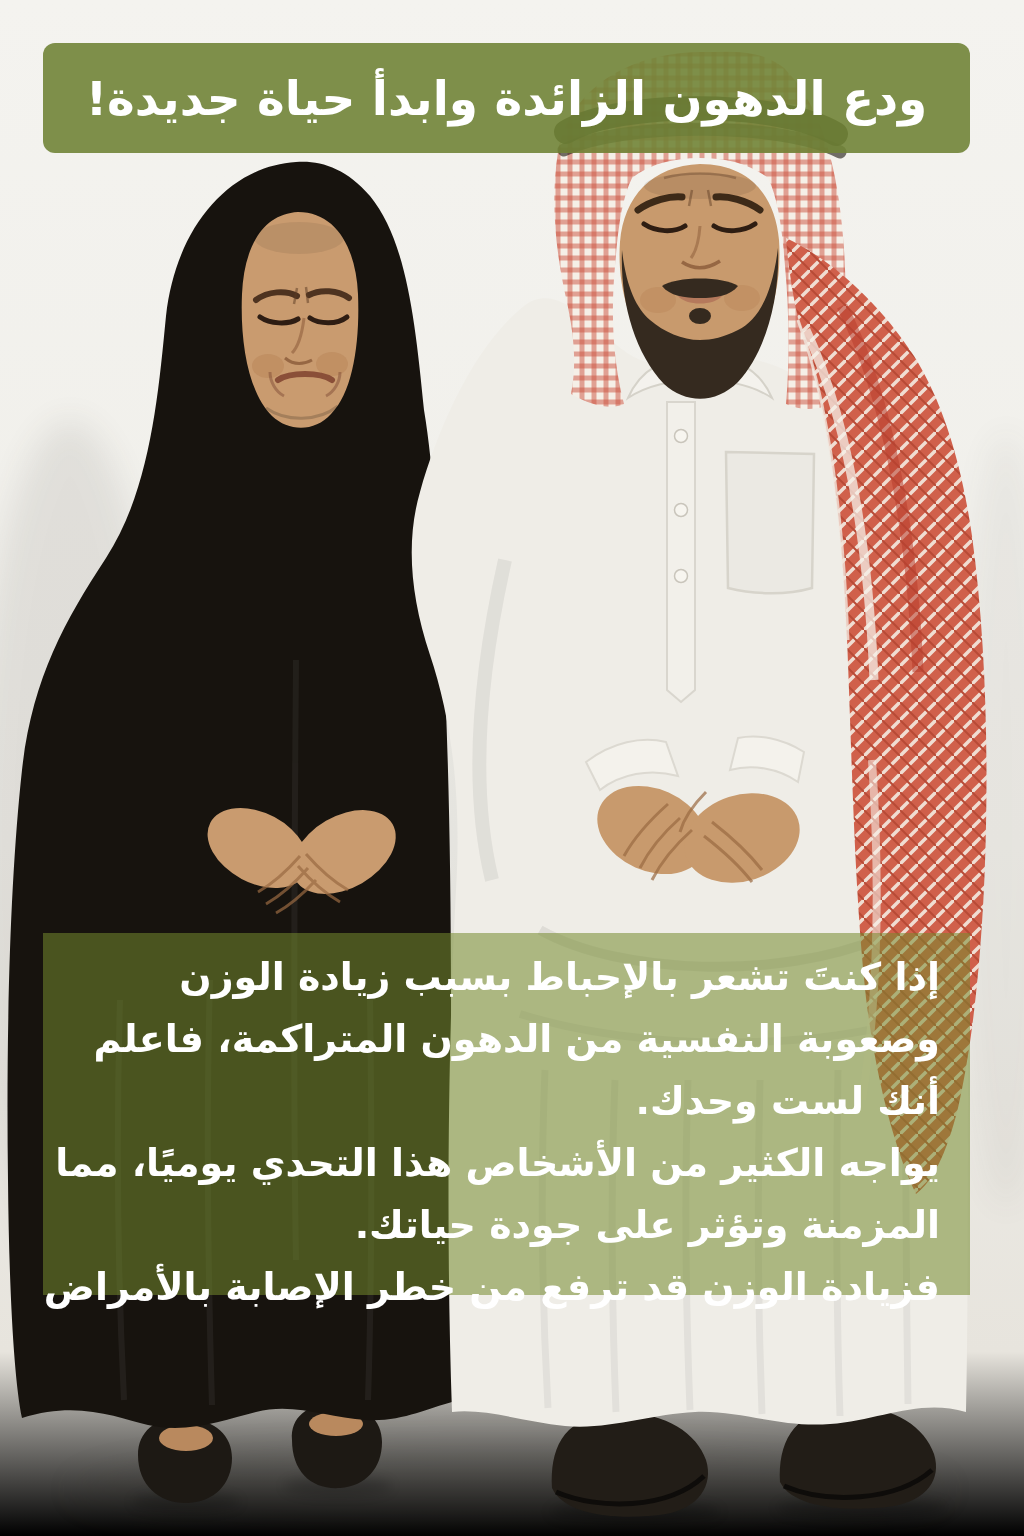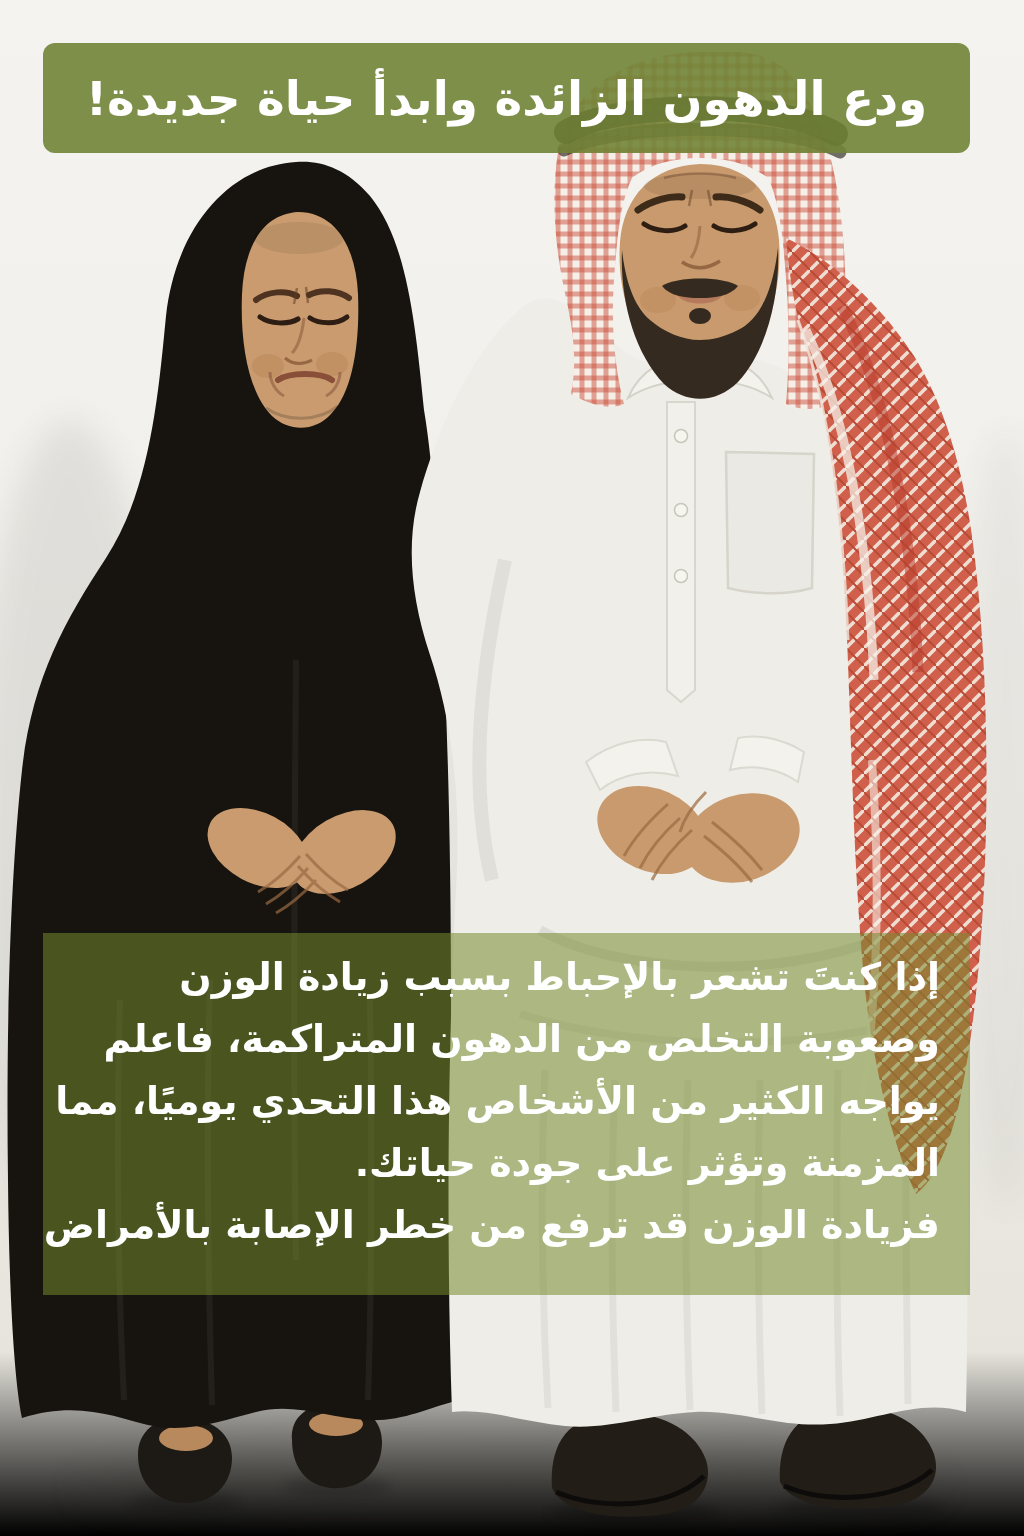--- a/index.html
+++ b/index.html
@@ -289,19 +289,20 @@
       </g>
     </g>
   </svg>
 
   <div class="banner">
     <span class="headline">ودع الدهون الزائدة وابدأ حياة جديدة!</span>
   </div>
 
   <div class="textbox">
     <div class="line">إذا كنتَ تشعر بالإحباط بسبب زيادة الوزن</div>
-    <div class="line">وصعوبة التخلص من الدهون المتراكمة، فاعلم</div>
+    <div class="line">وصعوبة النفسية من الدهون المتراكمة، فاعلم</div>
+    <div class="line">أنك لست وحدك.</div>
     <div class="line">يواجه الكثير من الأشخاص هذا التحدي يوميًا، مما</div>
     <div class="line">المزمنة وتؤثر على جودة حياتك.</div>
     <div class="line">فزيادة الوزن قد ترفع من خطر الإصابة بالأمراض</div>
   </div>
 
 </div>
 
 </body></html>

